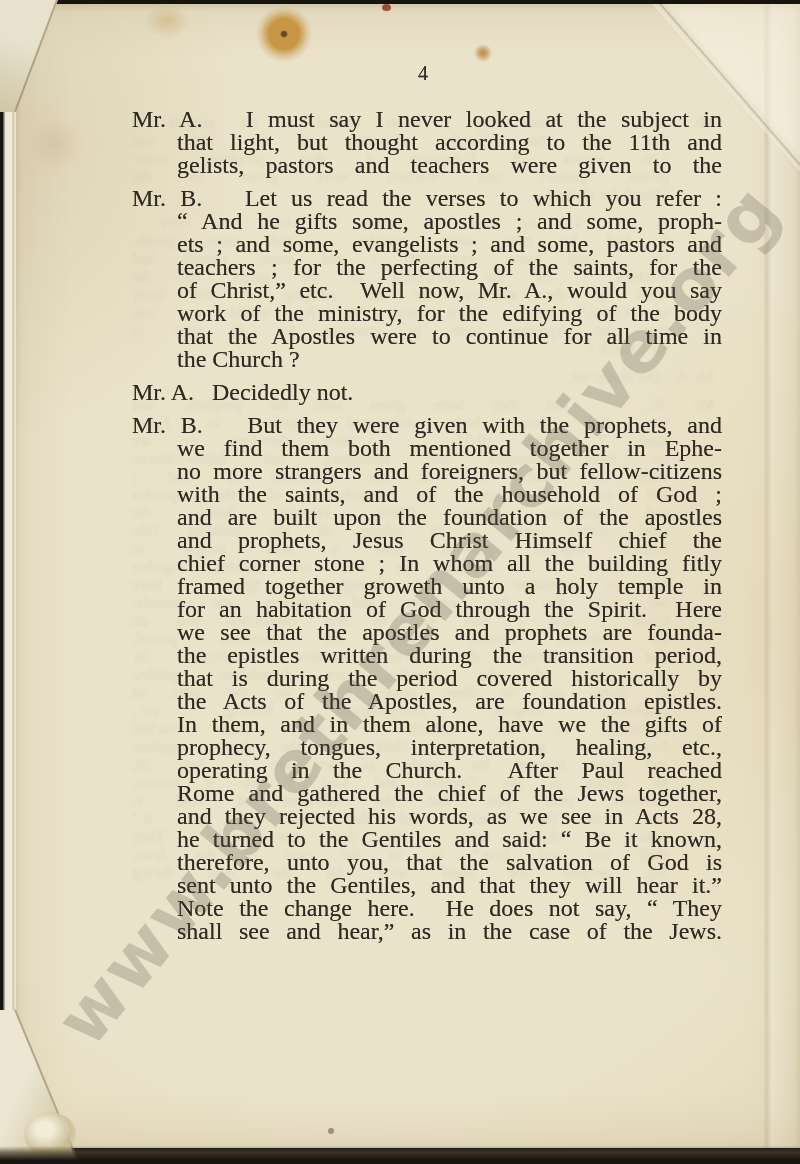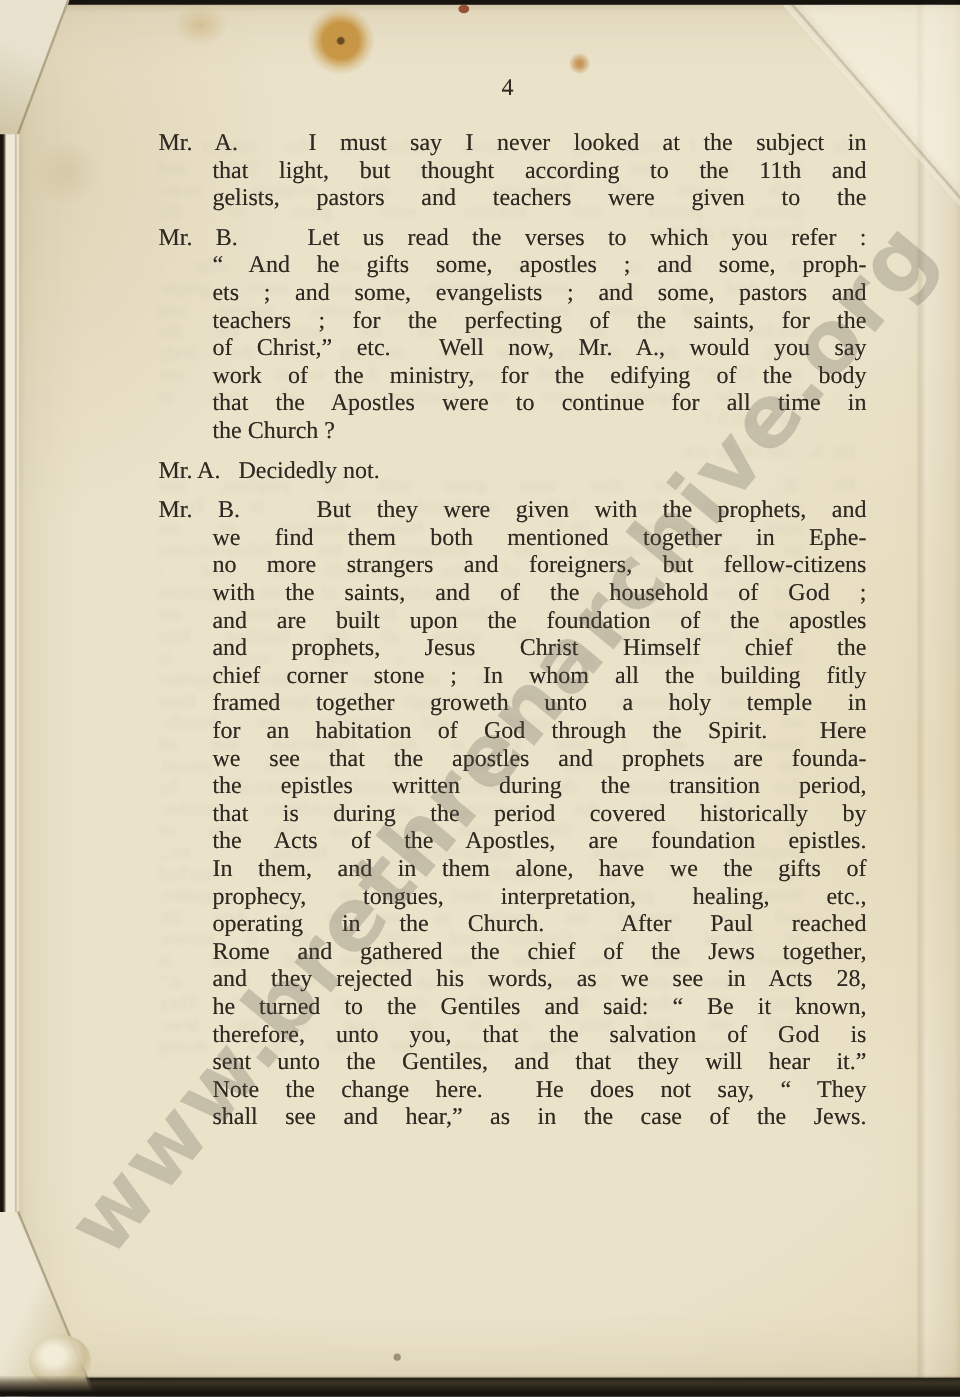--- a/index.html
+++ b/index.html
@@ -18,21 +18,21 @@
       radial-gradient(260px 500px at 97% 55%,rgba(210,185,125,.18),rgba(210,185,125,0) 75%),
       linear-gradient(to right,rgba(0,0,0,0) 95.3%,rgba(120,100,60,.14) 95.7%,rgba(247,242,228,.38) 96.4%,rgba(247,242,228,0) 100%),
       radial-gradient(130% 100% at 45% 45%,#eae2c9 52%,#e0d4b2 83%,#d2c199 100%);
     box-shadow:inset 0 0 55px rgba(120,95,45,.16), inset 0 2px 6px rgba(120,95,45,.18);}
 
   
   .ghost{position:absolute;left:116px;right:86px;top:110px;transform:scaleX(-1);
     filter:blur(1.6px);opacity:.09;color:#6e7a68;pointer-events:none;}
 
   
-  .textcol{position:absolute;left:116px;right:78px;top:104px;font-size:20px;line-height:23px;
+  .textcol{position:absolute;left:116px;right:78px;top:104px;font-size:24px;line-height:23px;
     text-shadow:0 0 .5px rgba(46,41,34,.55);}
   .page-num{position:absolute;left:116px;right:86px;top:58px;text-align:center;font-size:20px;
     color:#2e2922;text-shadow:0 0 .5px rgba(46,41,34,.55);}
   .para{margin:0 0 10px 0;}
   .line{text-align:justify;text-align-last:justify;}
   .line.cont{padding-left:45px;}
   .line.noj{text-align-last:left;}
   .ghost .line{text-shadow:none;}
 
   

